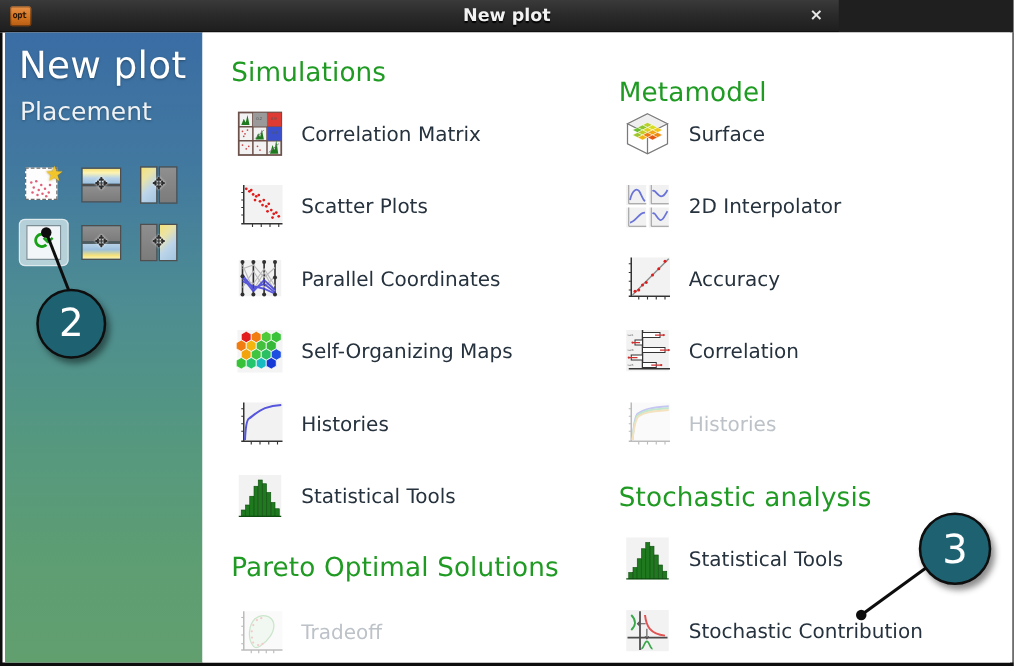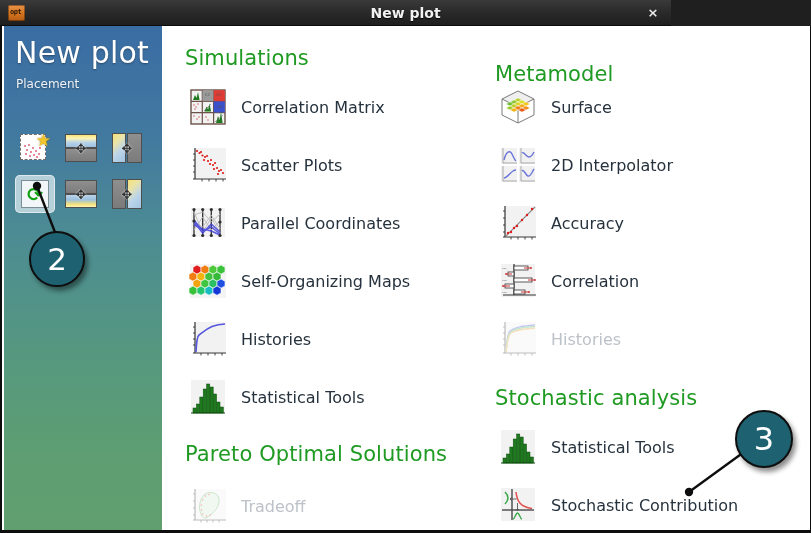--- a/index.html
+++ b/index.html
@@ -52,21 +52,21 @@
   .sidebar{
     position:absolute;left:2px;top:0;width:158px;height:504px;
     background:linear-gradient(to bottom,#3a6da4 0%,#42799f 22%,#4d8c93 42%,#55987f 65%,#5e9e72 85%,#619f6f 100%);
   }
   .sb-title{
     position:absolute;left:11px;top:9px;color:#ffffff;font-size:30px;
     font-weight:normal;letter-spacing:.2px;text-shadow:0 1px 2px rgba(0,0,0,.35);
     white-space:nowrap;
   }
   .sb-sub{
-    position:absolute;left:12px;top:51px;color:#eef2f5;font-size:12px;
+    position:absolute;left:12px;top:51px;color:#eef2f5;font-size:20px;
     font-weight:normal;text-shadow:0 1px 2px rgba(0,0,0,.3);white-space:nowrap;
   }
   .plgrid{position:absolute;left:11px;top:103px;width:145px;height:92px;}
   .plbtn{
     position:absolute;width:40px;height:38px;border-radius:5px;cursor:pointer;
   }
   .plbtn.sel{
     background:rgba(226,238,243,.72);
     box-shadow:inset 0 0 0 1px rgba(255,255,255,.55);
   }

